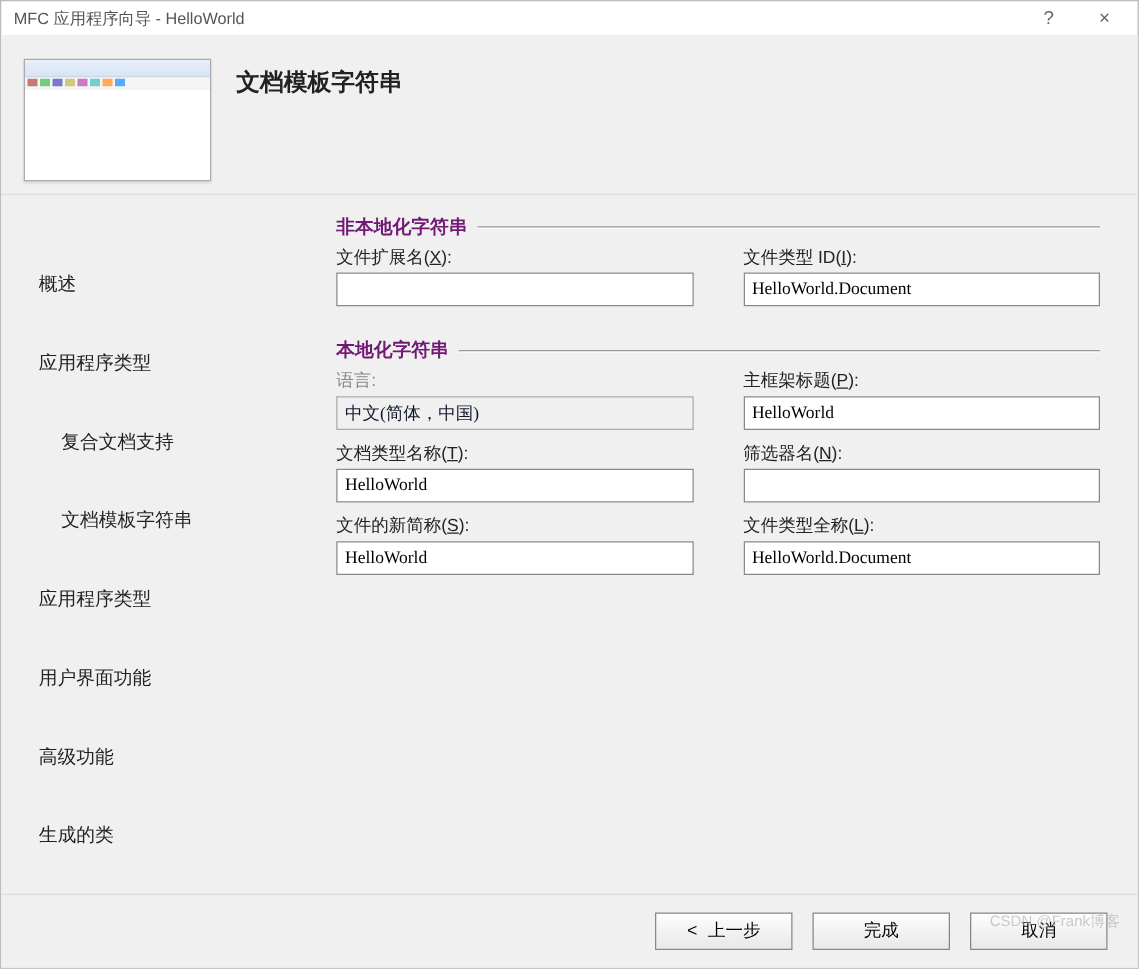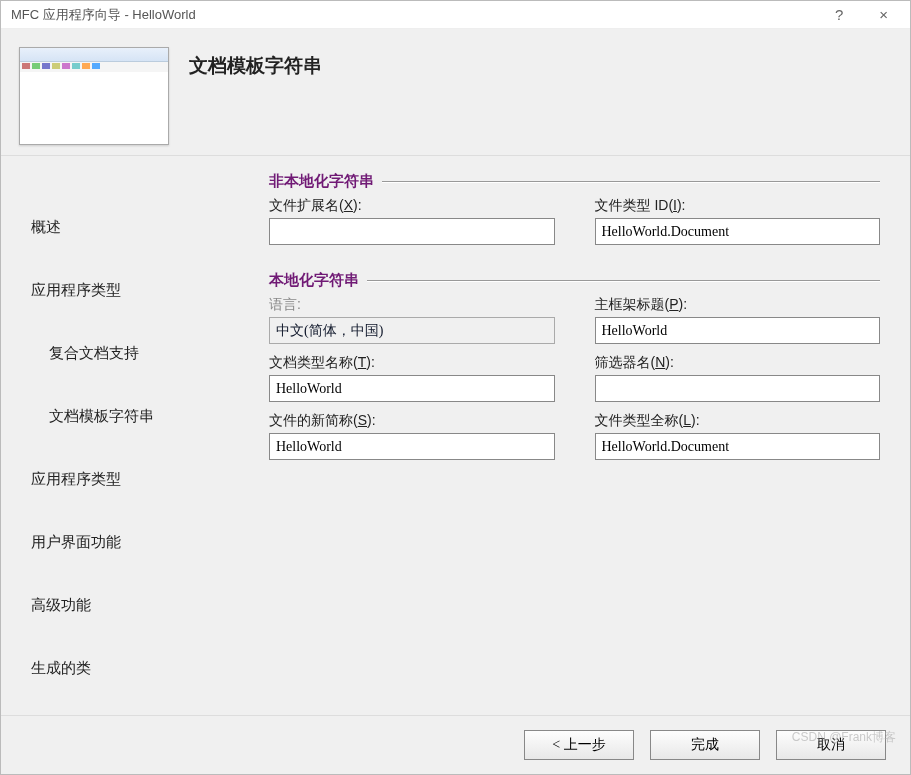--- a/index.html
+++ b/index.html
@@ -147,21 +147,21 @@
       border-top: 1px solid #ddd;
       background: #f0f0f0;
     }
     .wiz-button {
       min-width: 110px;
       height: 30px;
       background: linear-gradient(#fdfdfd, #e8e8e8);
       border: 1px solid #888;
       font-size: 14px;
       cursor: pointer;
-      font-family: Liberation Serif, serif;
+      font-family: Liberation Mono, monospace;
     }
     .watermark {
       position: absolute;
       right: 14px;
       bottom: 28px;
       color: #aaa;
       font-size: 12px;
       opacity: 0.6;
       pointer-events: none;
     }

